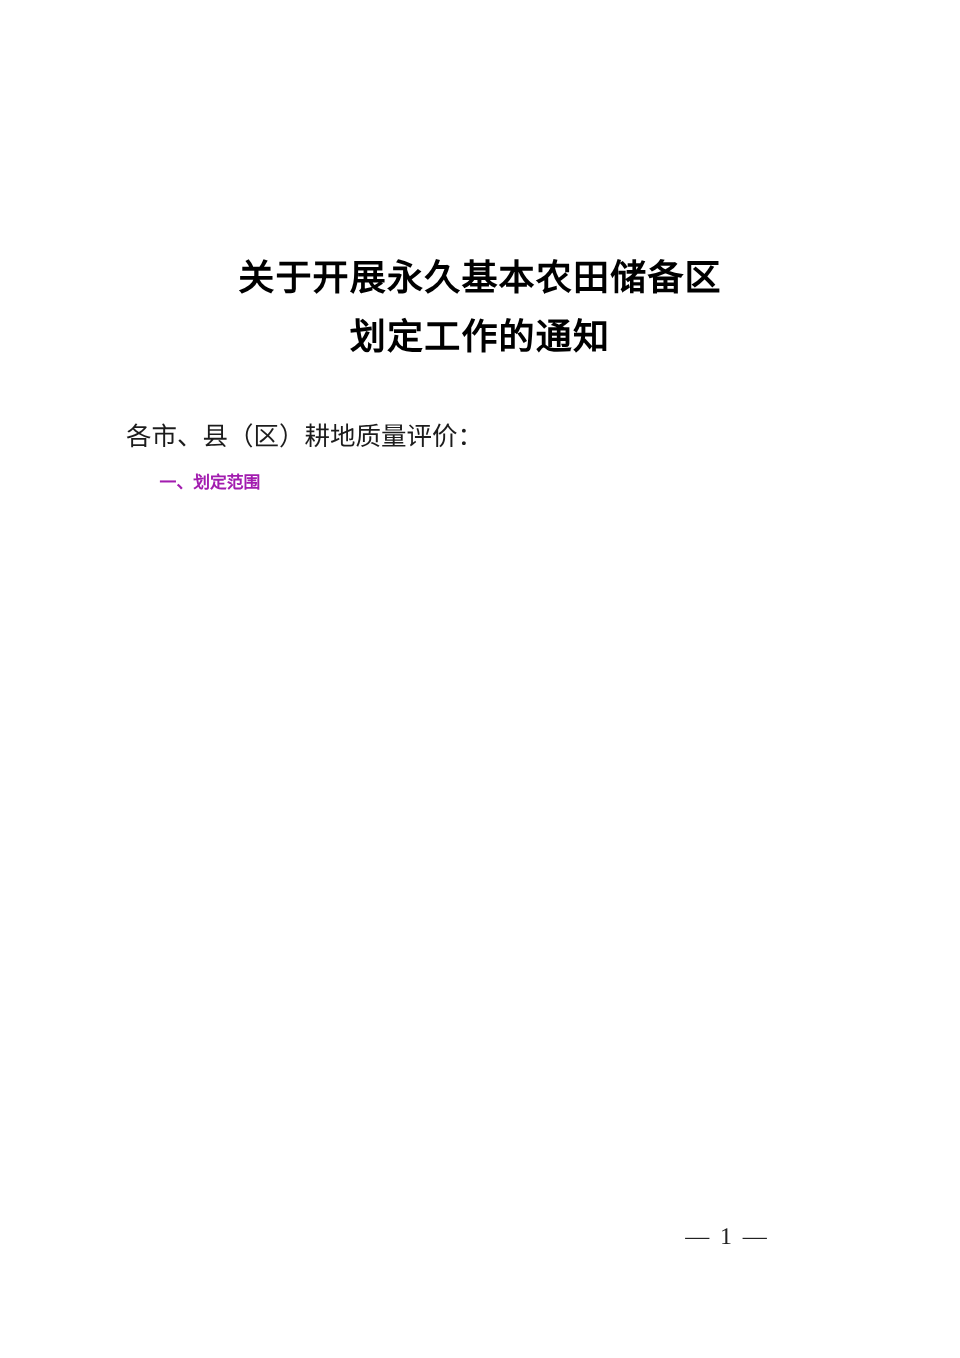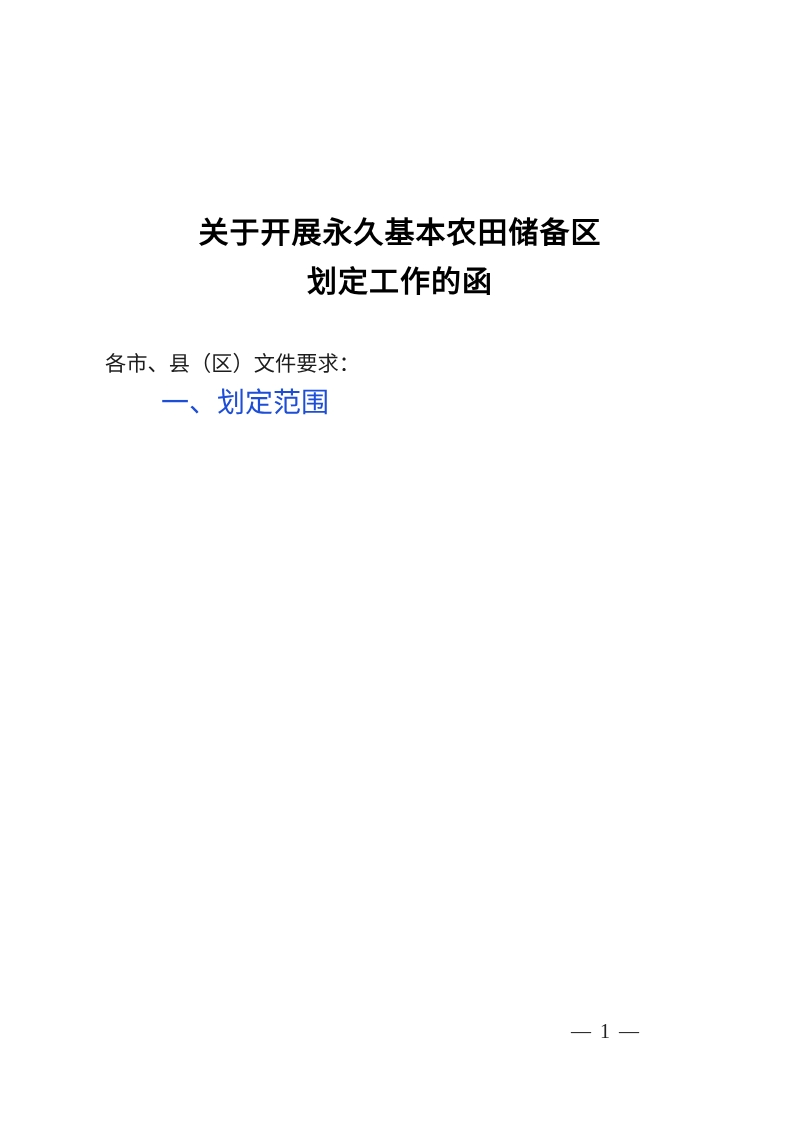--- a/index.html
+++ b/index.html
@@ -41,44 +41,44 @@
   }
   .salutation {
     text-indent: 0;
   }
   .para {
     text-indent: 2em;
   }
   .section-heading {
     text-indent: 2em;
     font-family: "Liberation Sans", "DejaVu Sans", sans-serif;
-    font-weight: normal;
-    font-size: 28px;
-    color: #1d4ed8;
+    font-weight: bold;
+    font-size: 14px;
+    color: #a21caf;
   }
   .page-number {
     position: absolute;
     top: 1019px;
     right: 135px;
     font-size: 20px;
     line-height: 24px;
     color: #222222;
     letter-spacing: 2px;
   }
 </style>
 </head>
 <body>
 
 <div class="page">
 
   <div class="title-block">
     <div>关于开展永久基本农田储备区</div>
-    <div>划定工作的函</div>
+    <div>划定工作的通知</div>
   </div>
 
   <div class="body-block">
-    <p class="salutation">各市、县（区）文件要求：</p>
+    <p class="salutation">各市、县（区）耕地质量评价：</p>
     <p class="section-heading">一、划定范围</p>
   </div>
 
   <div class="page-number">— 1 —</div>
 
 </div>
 
 </body></html>

